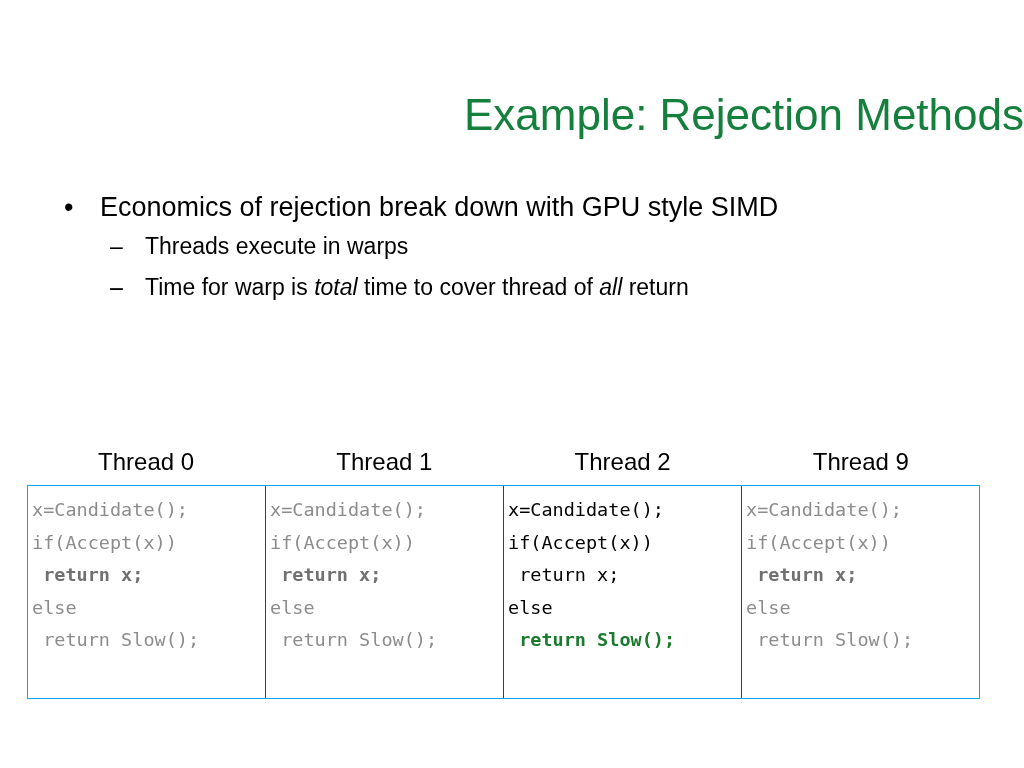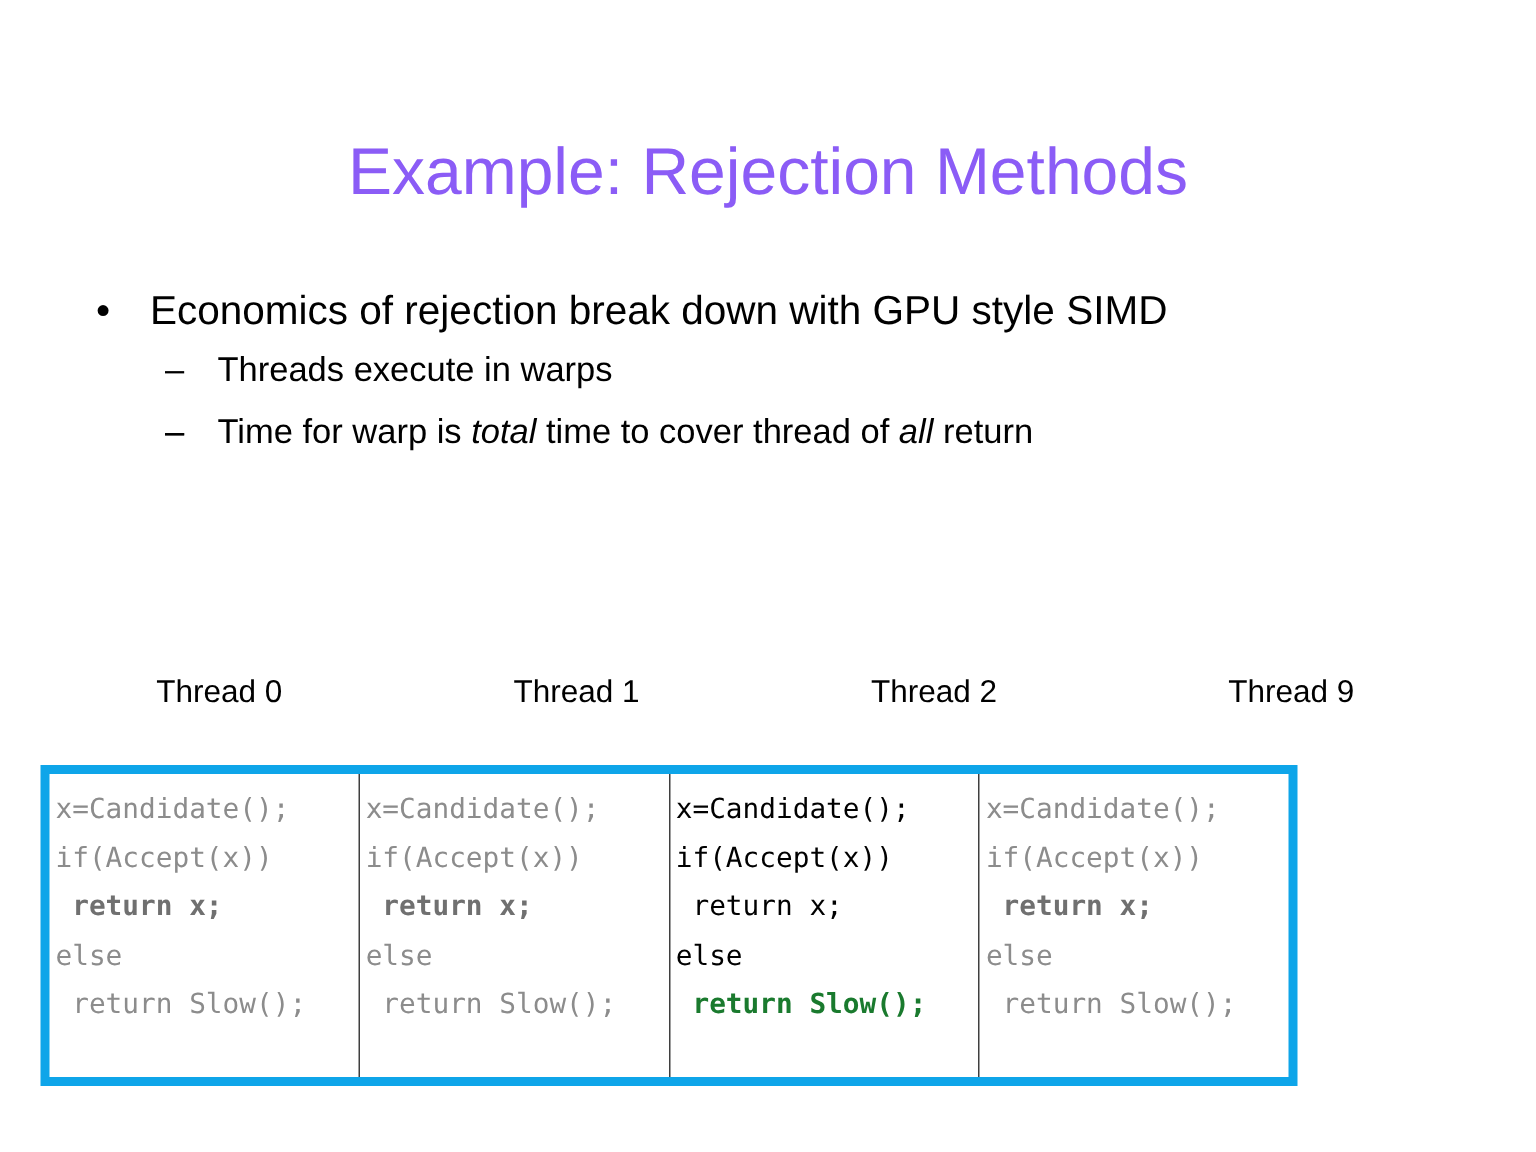--- a/index.html
+++ b/index.html
@@ -15,26 +15,26 @@
     font-family: "Liberation Sans", sans-serif;
     color: #000000;
   }
 
   
   .slide-title {
     position: absolute;
     left: 0;
     top: 62px;
     width: 1024px;
-    text-align: center;
+    text-align: right;
     font-size: 44px;
     font-weight: normal;
     line-height: 1.1;
     letter-spacing: 0px;
-    color: #8b5cf6;
+    color: #15803d;
     white-space: nowrap;
   }
 
   
   .body-block {
     position: absolute;
     left: 0;
     top: 188px;
     width: 1024px;
   }
@@ -79,35 +79,35 @@
   .thread-headers {
     position: absolute;
     left: 27px;
     top: 449px;
     width: 953px;
     display: flex;
   }
   .thread-header {
     flex: 1 1 0;
     text-align: center;
-    font-size: 21px;
+    font-size: 24px;
     line-height: 26px;
     color: #000000;
     white-space: nowrap;
   }
 
   
   .code-table {
     position: absolute;
     left: 27px;
-    top: 510px;
-    width: 838px;
+    top: 485px;
+    width: 953px;
     height: 214px;
     display: flex;
-    border: 6px solid #0ea5e9;
+    border: 1px solid #0ea5e9;
     box-sizing: border-box;
     background: #ffffff;
   }
   .code-cell {
     flex: 1 1 0;
     box-sizing: border-box;
     border-right: 1px solid #3f3f3f;
     padding: 8px 0 0 4px;
     overflow: hidden;
   }

